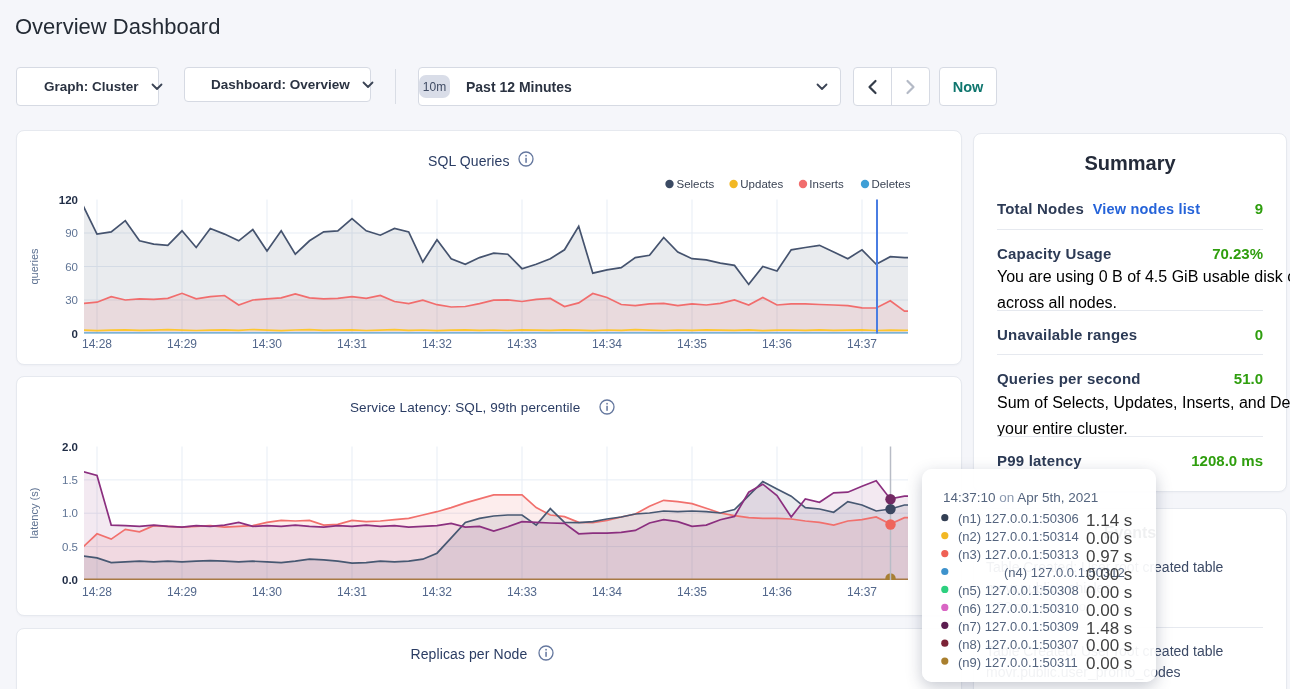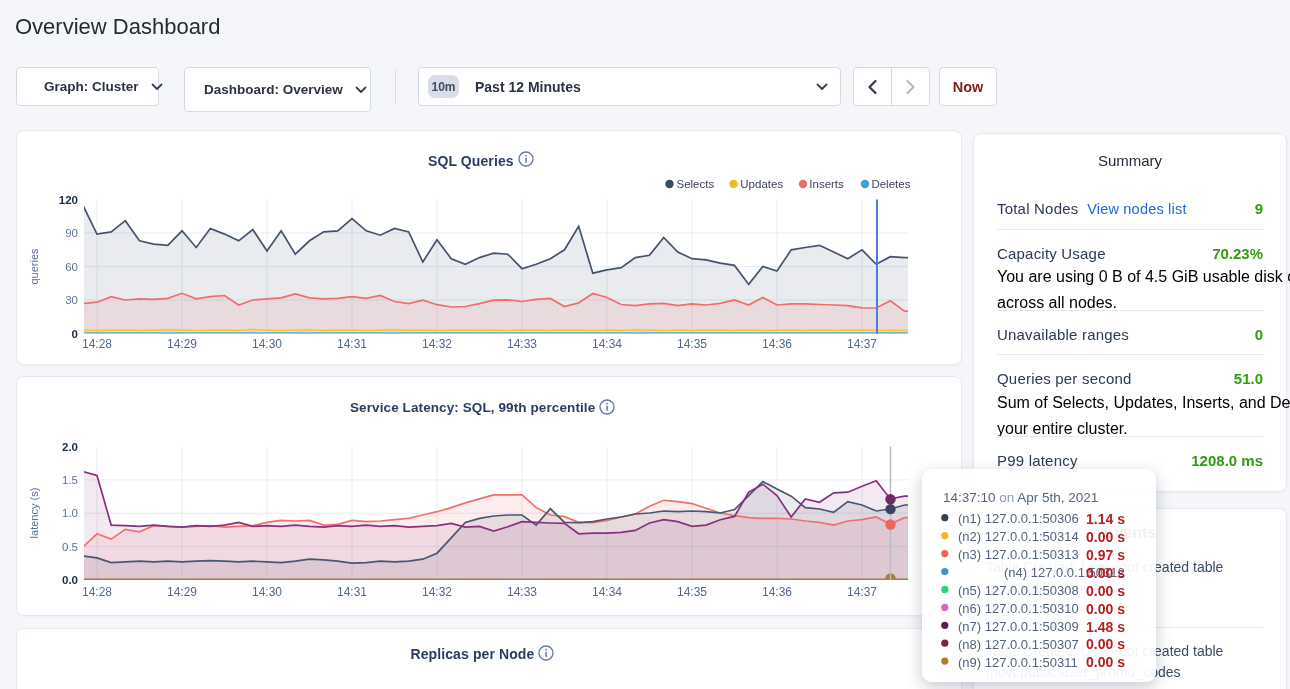--- a/index.html
+++ b/index.html
@@ -1,62 +1,62 @@
 <!DOCTYPE html>
 <html><head><meta charset="utf-8"><style>
 *{margin:0;padding:0;box-sizing:border-box}
 html,body{width:1290px;height:689px;overflow:hidden;background:#f5f6fa;
 font-family:"Liberation Sans",sans-serif;-webkit-font-smoothing:antialiased}
 .abs{position:absolute}
 .card{position:absolute;background:#fff;border:1px solid #e6e9ef;border-radius:8px;box-shadow:0 1px 2px rgba(30,40,60,.03)}
 .btn{position:absolute;background:#fff;border:1px solid #d6dae3;border-radius:4px;display:flex;align-items:center;
 font-size:13.5px;font-weight:bold;color:#2b3342;white-space:nowrap}
-.ctitle{position:absolute;font-size:14px;font-weight:bold;color:#2a3c63;letter-spacing:.1px}
+.ctitle{position:absolute;font-size:14px;font-weight:normal;color:#2a3c63;letter-spacing:.1px}
 .srow{position:absolute;left:997px;width:266px;display:flex;justify-content:space-between;align-items:baseline}
-.slab{font-size:15px;font-weight:normal;color:#2c3a55;letter-spacing:.2px}
+.slab{font-size:15px;font-weight:bold;color:#2c3a55;letter-spacing:.2px}
 .sval{font-size:15px;font-weight:bold;color:#2f9e0e}
 .sdesc{position:absolute;left:997px;white-space:nowrap;font-size:16px;line-height:26px;color:#000000}
 .sdiv{position:absolute;left:997px;width:266px;height:1px;background:#e6e9ef}
 .trow{position:absolute;font-size:13px;color:#54647e;white-space:nowrap}
-.tval{position:absolute;font-size:14px;font-weight:bold;color:#b91c1c;white-space:nowrap}
+.tval{position:absolute;font-size:17px;font-weight:normal;color:#404040;white-space:nowrap}
 </style></head><body>
 <div class="abs" style="left:15px;top:14px;font-size:22px;font-weight:500;color:#242b35">Overview Dashboard</div>
 <div class="btn" style="left:16px;top:67.4px;width:142.5px;height:38.5px;padding-left:27px">Graph: Cluster<span style="margin-left:12px;display:flex">
       <svg width="12" height="8" viewBox="0 0 12 8">
         <path d="M1.5 1.5L6 6L10.5 1.5" fill="none" stroke="#3a4354" stroke-width="1.8" stroke-linecap="round" stroke-linejoin="round"></path>
       </svg>
     </span></div>
-<div class="btn" style="left:184px;top:67.4px;width:186.5px;height:45px;padding-left:19px">Dashboard: Overview<span style="margin-left:12px;display:flex">
+<div class="btn" style="left:184px;top:67.4px;width:186.5px;height:35px;padding-left:26px">Dashboard: Overview<span style="margin-left:12px;display:flex">
       <svg width="12" height="8" viewBox="0 0 12 8">
         <path d="M1.5 1.5L6 6L10.5 1.5" fill="none" stroke="#3a4354" stroke-width="1.8" stroke-linecap="round" stroke-linejoin="round"></path>
       </svg>
     </span></div>
 <div class="abs" style="left:395px;top:69px;width:1px;height:35px;background:#d9dde5"></div>
 <div class="btn" style="left:418px;top:67.4px;width:423px;height:38.5px;font-weight:normal">
-    <span style="margin-left:9px;background:#d9dde8;border-radius:7px;font-size:12px;font-weight:bold;color:#3f4b63;width:31px;height:23px;display:flex;align-items:center;justify-content:center">10m</span>
+    <span style="margin-left:0;background:#d9dde8;border-radius:7px;font-size:12px;font-weight:normal;color:#3f4b63;width:31px;height:23px;display:flex;align-items:center;justify-content:center">10m</span>
     <span style="margin-left:16px;font-size:14px;font-weight:bold;color:#2b3342">Past 12 Minutes</span>
     <span style="margin-left:auto;margin-right:12px;display:flex">
       <svg width="12" height="8" viewBox="0 0 12 8">
         <path d="M1.5 1.5L6 6L10.5 1.5" fill="none" stroke="#3a4354" stroke-width="1.8" stroke-linecap="round" stroke-linejoin="round"></path>
       </svg>
     </span>
   </div>
 <div class="abs" style="left:852.5px;top:67.4px;width:77.5px;height:38.5px;border:1px solid #d6dae3;border-radius:4px;background:#fff;display:flex">
     <div style="flex:1;border-right:1px solid #d6dae3;display:flex;align-items:center;justify-content:center">
       <svg width="11" height="16" viewBox="0 0 11 16">
         <path d="M8.5 2L2.5 8L8.5 14" fill="none" stroke="#333b49" stroke-width="2.2" stroke-linecap="round" stroke-linejoin="round"></path>
       </svg>
     </div>
     <div style="flex:1;display:flex;align-items:center;justify-content:center">
       <svg width="11" height="16" viewBox="0 0 11 16">
         <path d="M2.5 2L8.5 8L2.5 14" fill="none" stroke="#b4bac6" stroke-width="2.2" stroke-linecap="round" stroke-linejoin="round"></path>
       </svg>
     </div>
   </div>
-<div class="btn" style="left:939px;top:67.4px;width:58px;height:38.5px;justify-content:center;color:#7f1d1d;font-size:14.5px">Now</div>
+<div class="btn" style="left:939px;top:67.4px;width:58px;height:38.5px;justify-content:center;color:#0f766e;font-size:14.5px">Now</div>
 <div class="card" style="left:16px;top:130px;width:946px;height:234.5px"></div>
 <div class="card" style="left:16px;top:376px;width:946px;height:240px"></div>
 <div class="card" style="left:16px;top:627.6px;width:946px;height:120px"></div>
 <div class="card" style="left:973px;top:133px;width:314px;height:359px"></div>
 <div class="card" style="left:973px;top:507.7px;width:314px;height:240px"></div>
 <div class="ctitle" style="left:428px;top:152.5px">SQL Queries</div>
 <svg class="abs" style="left:517.5px;top:150.5px" width="16" height="16" viewBox="0 0 16 16">
     <circle cx="8" cy="8" r="7" fill="none" stroke="#64779e" stroke-width="1.3"></circle>
     <rect x="7.3" y="6.8" width="1.5" height="5" fill="#64779e"></rect>
     <rect x="7.3" y="3.9" width="1.5" height="1.6" fill="#64779e"></rect>
@@ -172,21 +172,21 @@
     <text x="862" y="595.5" text-anchor="middle" font-size="12" fill="#53688c">14:37</text>
     <text x="38" y="513" text-anchor="middle" font-size="11" fill="#5d7191" transform="rotate(-90 38 513)">latency (s)</text>
   </svg>
 <div class="ctitle" style="left:410.5px;top:646px">Replicas per Node</div>
 <div class="abs" style="left:63px;top:686.5px;font-size:11.5px;font-weight:bold;color:#1f2c45">150</div>
 <svg class="abs" style="left:538px;top:645px" width="16" height="16" viewBox="0 0 16 16">
     <circle cx="8" cy="8" r="7" fill="none" stroke="#64779e" stroke-width="1.3"></circle>
     <rect x="7.3" y="6.8" width="1.5" height="5" fill="#64779e"></rect>
     <rect x="7.3" y="3.9" width="1.5" height="1.6" fill="#64779e"></rect>
   </svg>
-<div class="abs" style="left:973px;top:152px;width:314px;text-align:center;font-size:15px;font-weight:normal;color:#242b3a">Summary</div>
+<div class="abs" style="left:973px;top:152px;width:314px;text-align:center;font-size:20px;font-weight:bold;color:#242b3a">Summary</div>
 <div class="srow" style="top:200px">
     <span class="slab">Total Nodes&nbsp;&nbsp;<a style="color:#2563d9;font-size:14.5px">View nodes list</a></span>
     <span class="sval">9</span>
   </div>
 <div class="sdiv" style="top:229px"></div>
 <div class="srow" style="top:244.5px">
     <span class="slab">Capacity Usage</span>
     <span class="sval">70.23%</span>
   </div>
 <div class="sdesc" style="top:263.5px">You are using 0 B of 4.5 GiB usable disk capacity<br>across all nodes.</div>

